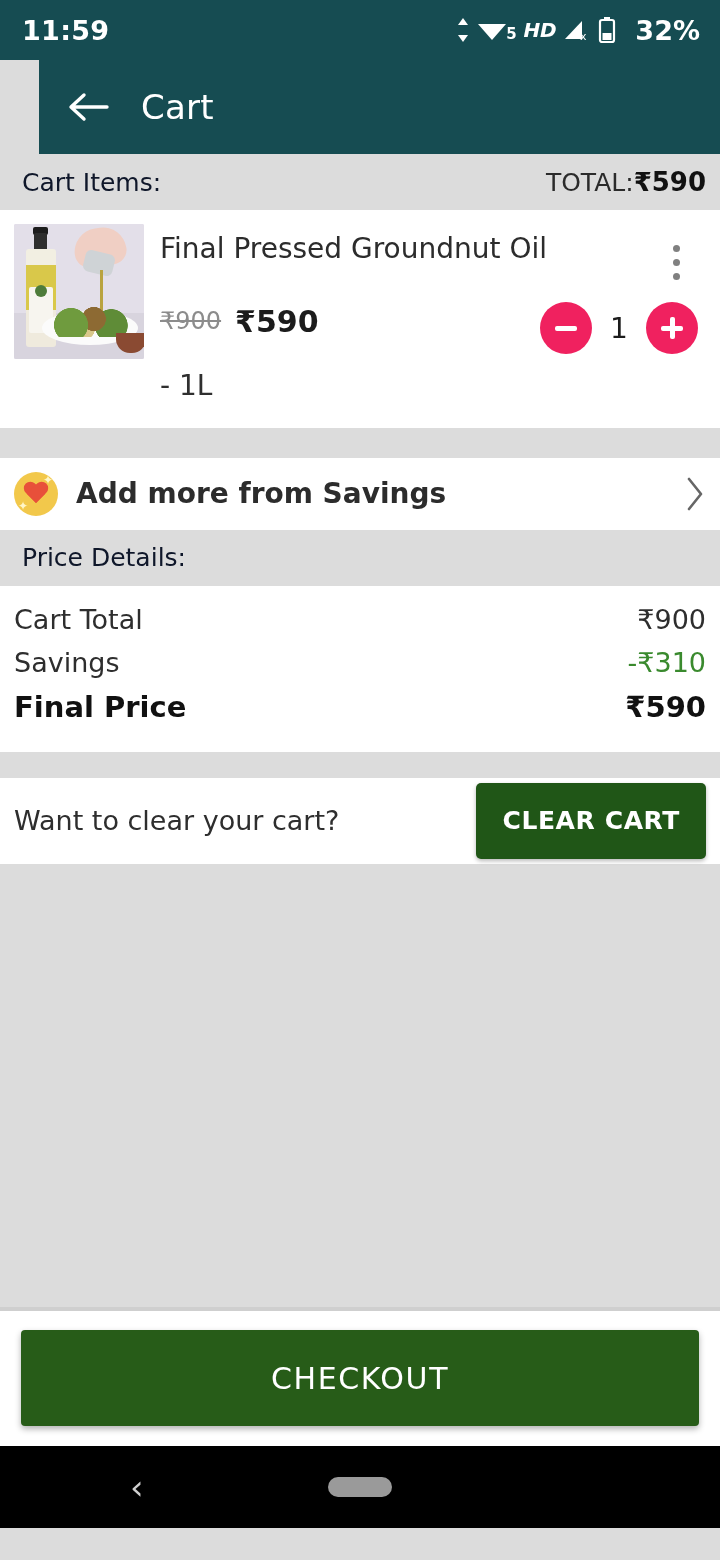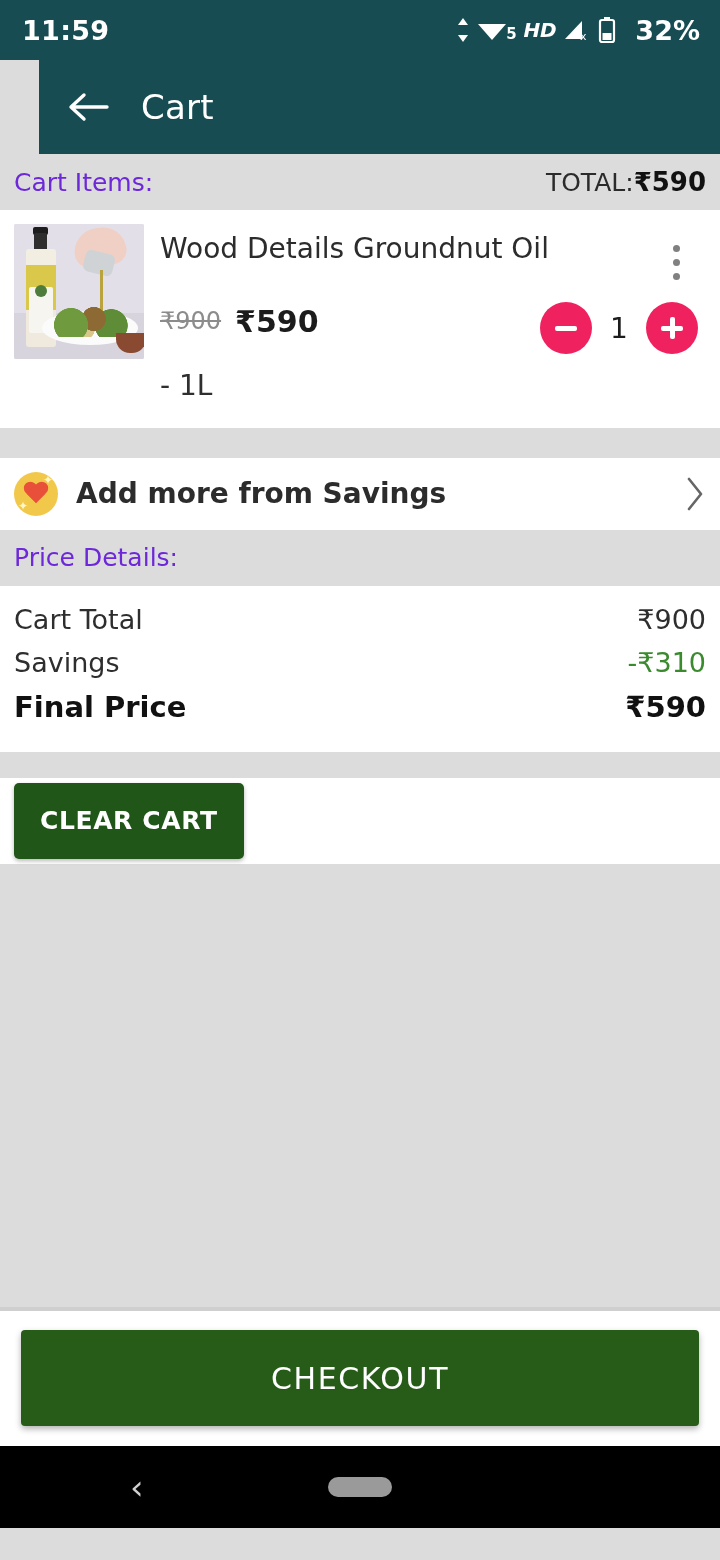--- a/index.html
+++ b/index.html
@@ -29,21 +29,21 @@
     padding-left:26px; gap:30px;margin-left:39px;
   }
   .back-btn { width:46px; height:46px; display:flex; align-items:center; justify-content:center; }
   .appbar-title { color:#fff; font-size:34px; font-weight:400; letter-spacing:.2px; }
 
   
   .strip {
     background:#dcdcdc; height:56px; display:flex; align-items:center;
     justify-content:space-between; padding:0 14px;
   }
-  .strip-label { font-size:25px; color:#6d28d9; }
+  .strip-label { font-size:25px; color:#0f172a;margin-left:8px; }
   .strip-total { font-size:25px; color:#2b2b2b; }
   .strip-total b { font-weight:bold; font-size:26px; color:#111; }
 
   
   .card { background:#fff; }
   .item { display:flex; padding:14px 14px 0 14px; position:relative; }
   .item-thumb {
     width:130px; height:135px; flex:none; border-radius:2px; overflow:hidden;
     background:#ded9e6; position:relative;
   }
@@ -229,21 +229,21 @@
           <div class="neck"></div>
           <div class="bottle"></div>
           <div class="blabel"></div>
           <div class="blogo"></div>
           <div class="plate"></div>
           <div class="salad"></div>
           <div class="bowl"></div>
         </div>
       </div>
       <div class="item-body">
-        <div class="item-title">Wood Details Groundnut Oil</div>
+        <div class="item-title">Final Pressed Groundnut Oil</div>
         <div class="kebab">
             <i></i>
             <i></i>
             <i></i>
           </div>
         <div class="price-row">
           <span class="price-old">₹900</span>
           <span class="price-new">₹590</span>
         </div>
         <div class="variant">- 1L</div>
@@ -292,20 +292,21 @@
     </div>
     <div class="pd-row final">
       <span class="pd-name">Final Price</span>
       <span class="pd-val">₹590</span>
     </div>
   </div>
 
   <div class="gap" style="height:26px;"></div>
 
   <div class="clear-bar">
+    <span class="clear-q">Want to clear your cart?</span>
     <button class="clear-btn">CLEAR CART</button>
   </div>
 
   <div class="filler" style="height:443px;"></div>
   <div class="filler-edge"></div>
 
   <div class="checkout-bar">
     <button class="checkout-btn">CHECKOUT</button>
   </div>
 

